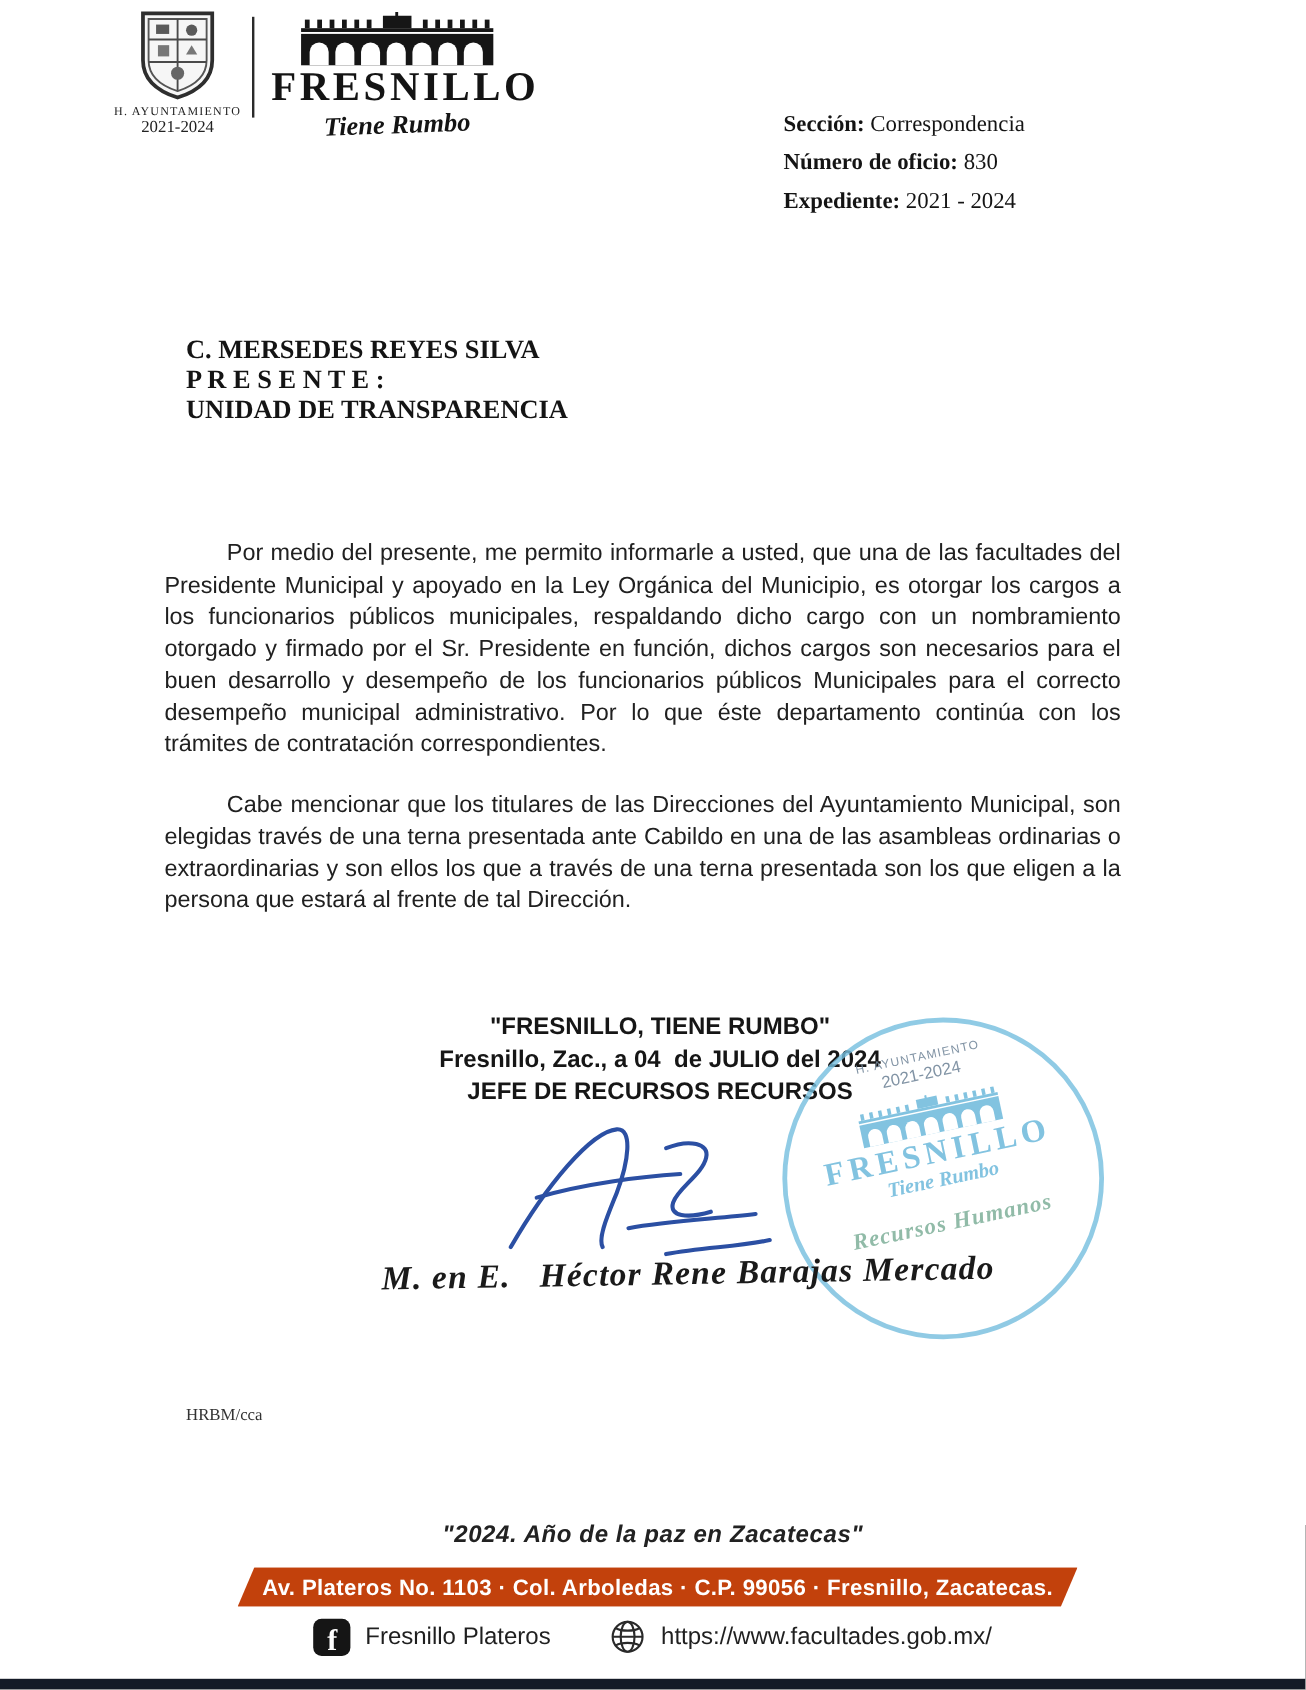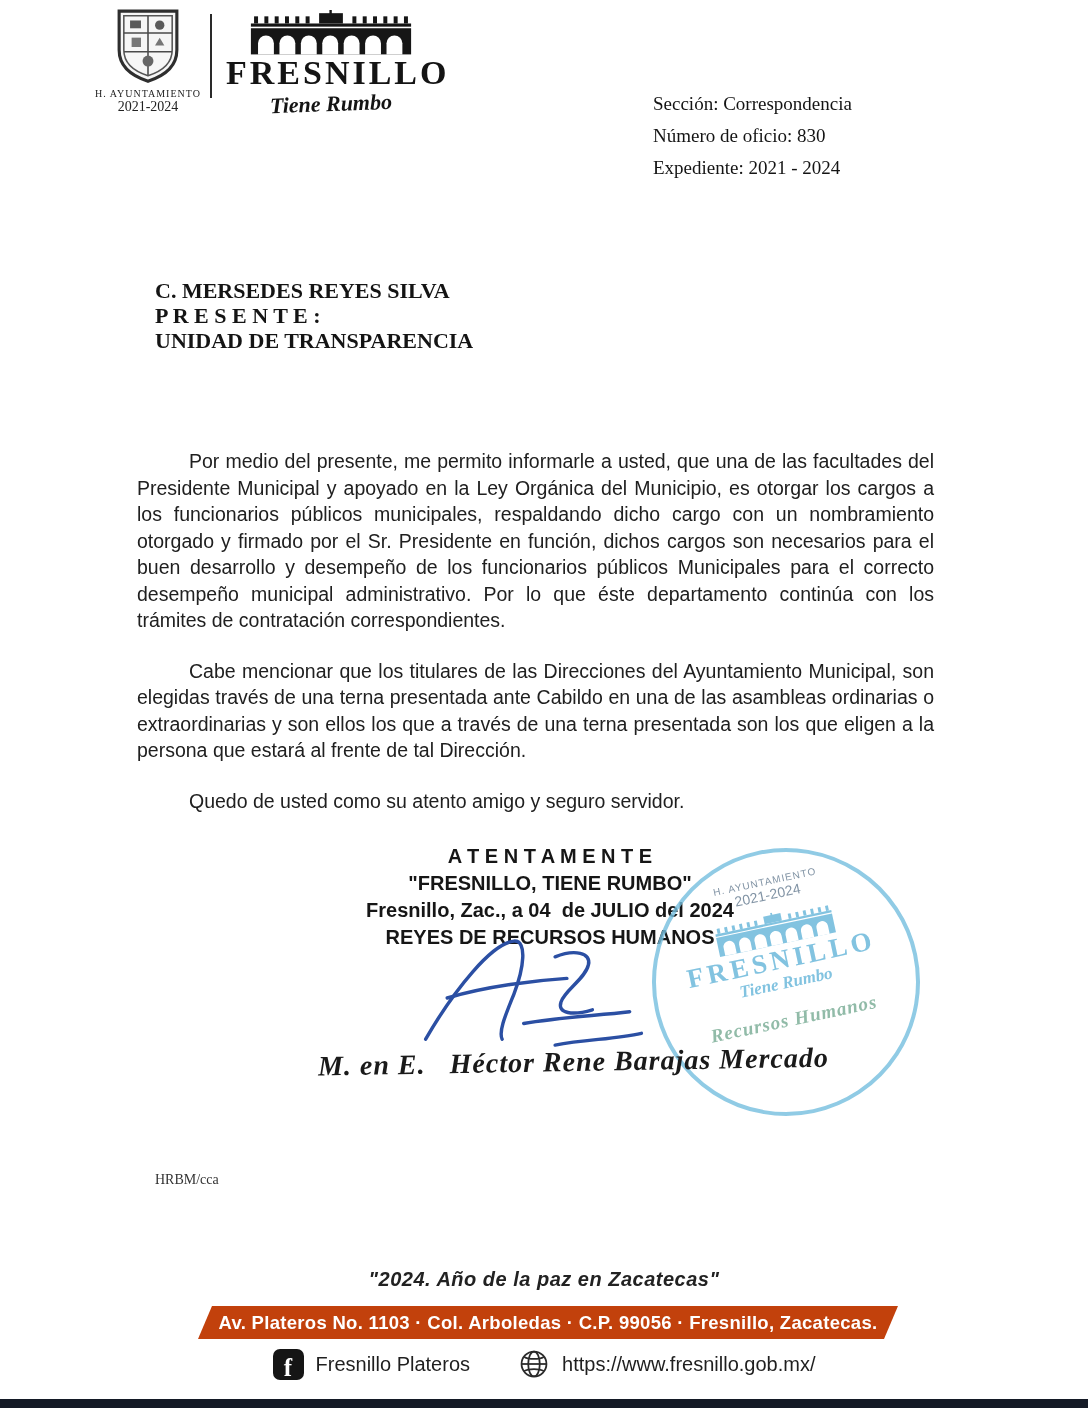--- a/index.html
+++ b/index.html
@@ -29,21 +29,21 @@
     font-family: "Liberation Serif", serif; font-weight: bold;
     font-size: 34px; letter-spacing: 3px; color: #141414; line-height: 1;
   }
   .brand-tagline {
     font-family: "Liberation Serif", serif; font-style: italic; font-weight: bold;
     font-size: 22px; color: #141414; transform: rotate(-2deg); margin-top: 1px;
   }
 
   .meta { position: absolute; left: 653px; top: 93px; font-family: "Liberation Serif", serif; font-size: 19px; color: #141414; }
   .meta-row { margin-bottom: 10px; white-space: nowrap; }
-  .meta-label { font-weight: normal; }
+  .meta-label { font-weight: bold; }
 
   
   .recipient { position: absolute; left: 155px; top: 278px; font-family: "Liberation Serif", serif; font-weight: bold; font-size: 22px; line-height: 25px; color: #141414; }
 
   
   .letter-body { position: absolute; left: 137px; top: 448px; width: 797px; font-size: 19.5px; line-height: 26.5px; text-align: justify; color: #202020; }
   .letter-body p { text-indent: 52px; margin-bottom: 24px; }
   .letter-body p.no-justify-last { margin-bottom: 0; }
 
   
@@ -176,28 +176,26 @@
 
   <div class="recipient">
     <div>C. MERSEDES REYES SILVA</div>
     <div>P R E S E N T E :</div>
     <div>UNIDAD DE TRANSPARENCIA</div>
   </div>
 
   <div class="letter-body">
     <p>Por medio del presente, me permito informarle a usted, que una de las facultades del Presidente Municipal y apoyado en la Ley Orgánica del Municipio, es otorgar los cargos a los funcionarios públicos municipales, respaldando dicho cargo con un nombramiento otorgado y firmado por el Sr. Presidente en función, dichos cargos son necesarios para el buen desarrollo y desempeño de los funcionarios públicos Municipales para el correcto desempeño municipal administrativo. Por lo que éste departamento continúa con los trámites de contratación correspondientes.</p>
     <p>Cabe mencionar que los titulares de las Direcciones del Ayuntamiento Municipal, son elegidas través de una terna presentada ante Cabildo en una de las asambleas ordinarias o extraordinarias y son ellos los que a través de una terna presentada son los que eligen a la persona que estará al frente de tal Dirección.</p>
-    <p class="no-justify-last">Quedo de usted como su atento amigo y seguro servidor.</p>
   </div>
 
   <div class="closing">
-    <div>A T E N T A M E N T E</div>
     <div>"FRESNILLO, TIENE RUMBO"</div>
     <div>Fresnillo, Zac., a 04 &nbsp;de JULIO del 2024</div>
-    <div>REYES DE RECURSOS HUMANOS</div>
+    <div>JEFE DE RECURSOS RECURSOS</div>
   </div>
 
   <svg class="signature-ink" viewBox="0 0 260 140">
     <g fill="none" stroke="#2b4fa3" stroke-width="3.5" stroke-linecap="round">
       <path d="M18,112 C48,60 86,14 108,12 C122,11 118,40 108,66 C100,86 92,104 96,112"></path>
       <path d="M40,70 C80,58 130,52 162,50"></path>
       <path d="M150,28 C170,20 187,24 184,36 C181,50 160,62 156,74 C152,86 168,88 188,82"></path>
       <path d="M118,96 C150,90 192,88 226,84"></path>
       <path d="M150,118 C182,112 212,112 238,106"></path>
     </g>
@@ -231,17 +229,17 @@
     <span class="fb-label">Fresnillo Plateros</span>
     <svg class="globe-icon" viewBox="0 0 36 36">
       <g fill="none" stroke="#2a2a2a" stroke-width="2">
         <circle cx="18" cy="18" r="14"></circle>
         <ellipse cx="18" cy="18" rx="6.5" ry="14"></ellipse>
         <line x1="4" y1="18" x2="32" y2="18"></line>
         <path d="M7,10 C12,13 24,13 29,10"></path>
         <path d="M7,26 C12,23 24,23 29,26"></path>
       </g>
     </svg>
-    <span>https://www.fresnillo.gob.mx/</span>
+    <span>https://www.facultades.gob.mx/</span>
   </div>
 
   <div class="scan-edge-bottom"></div>
 </div>
 
 </body></html>

